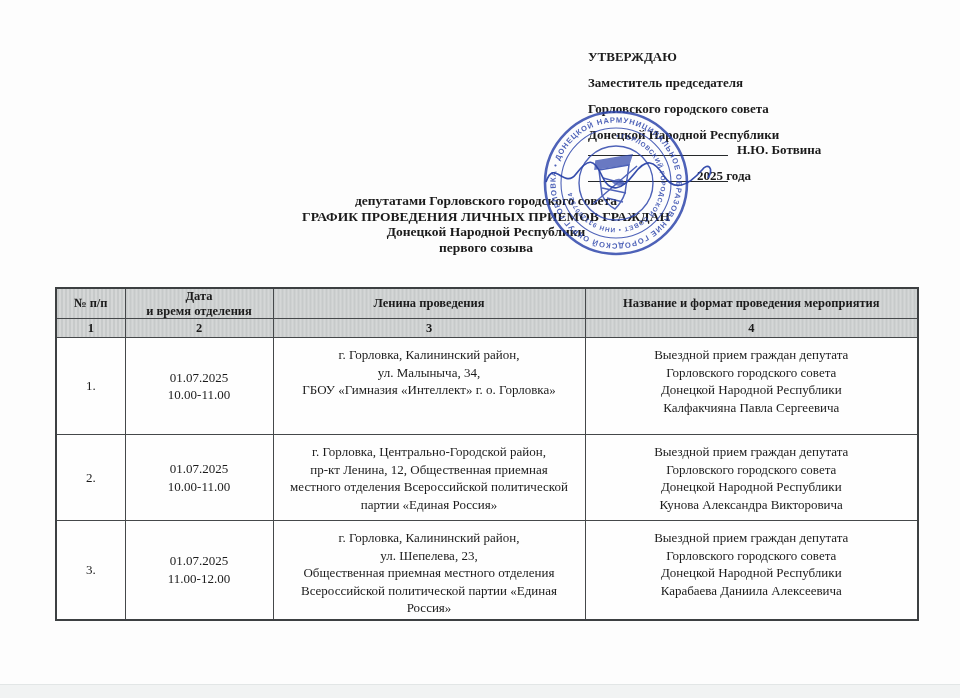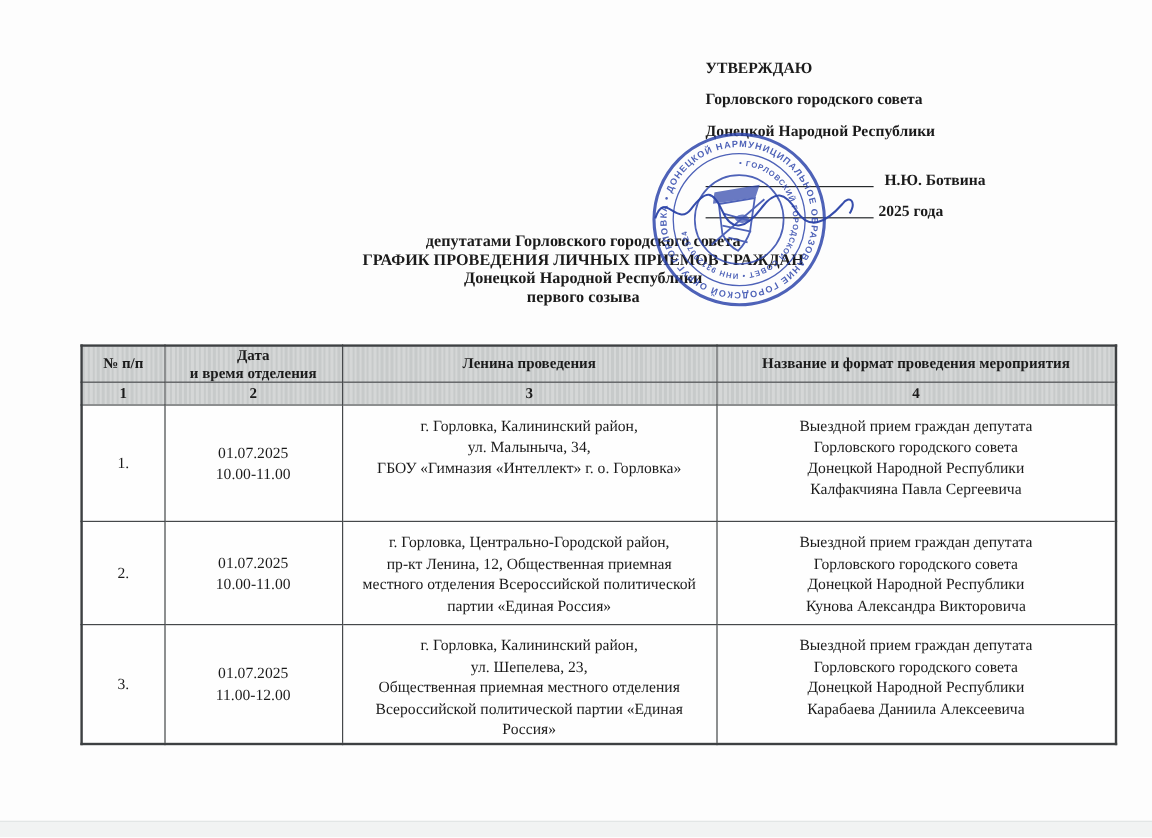--- a/index.html
+++ b/index.html
@@ -32,21 +32,21 @@
   
   .title-block {
     position:absolute; left:106px; top:193px; width:760px;
     text-align:center; font-weight:bold; font-size:13.5px; line-height:15.5px;
     z-index:1;
   }
   .title-block .period { font-weight:normal; font-size:13px; padding-top:1px; }
 
   
   table.schedule {
-    position:absolute; left:67px; top:287px; width:862px;
+    position:absolute; left:55px; top:287px; width:862px;
     border-collapse:collapse; table-layout:fixed;
     font-size:13px; z-index:2;
   }
   table.schedule th, table.schedule td {
     border:1px solid #45484a; text-align:center; padding:0 4px;
     overflow:hidden;
   }
   table.schedule { border:2px solid #3d4042; }
   th.hdr {
     height:28px; font-size:12.5px; font-weight:bold; line-height:14.5px;
@@ -70,28 +70,29 @@
     background:#f1f3f3; border-top:1px solid #e2e6e6; z-index:0;
   }
 </style>
 </head>
 <body>
 
 <div class="page">
 
   <div class="approval">
     <div>УТВЕРЖДАЮ</div>
+    <div>Заместитель председателя</div>
     <div>Горловского городского совета</div>
     <div>Донецкой Народной Республики</div>
   </div>
 
   <div class="sig-line" style="left:588px; top:155px;"></div>
   <div class="sig-text" style="left:737px; top:142px;">Н.Ю. Ботвина</div>
   <div class="sig-line" style="left:588px; top:181px;"></div>
-  <div class="sig-text" style="left:732px; top:168px;">2025 года</div>
+  <div class="sig-text" style="left:697px; top:168px;">2025 года</div>
 
   <svg class="stamp" viewBox="0 0 150 150">
     <g fill="none" stroke="#2d45ab">
       <circle cx="75" cy="75" r="71" stroke-width="2.6"></circle>
       <circle cx="75" cy="75" r="55" stroke-width="1.1"></circle>
       <circle cx="75" cy="75" r="37" stroke-width="1.4"></circle>
     </g>
     <defs>
       <path id="ringO" d="M 75 14.5 A 60.5 60.5 0 1 1 74.95 14.5" fill="none"></path>
       <path id="ringI" d="M 75 30 A 45 45 0 1 1 74.95 30" fill="none"></path>

